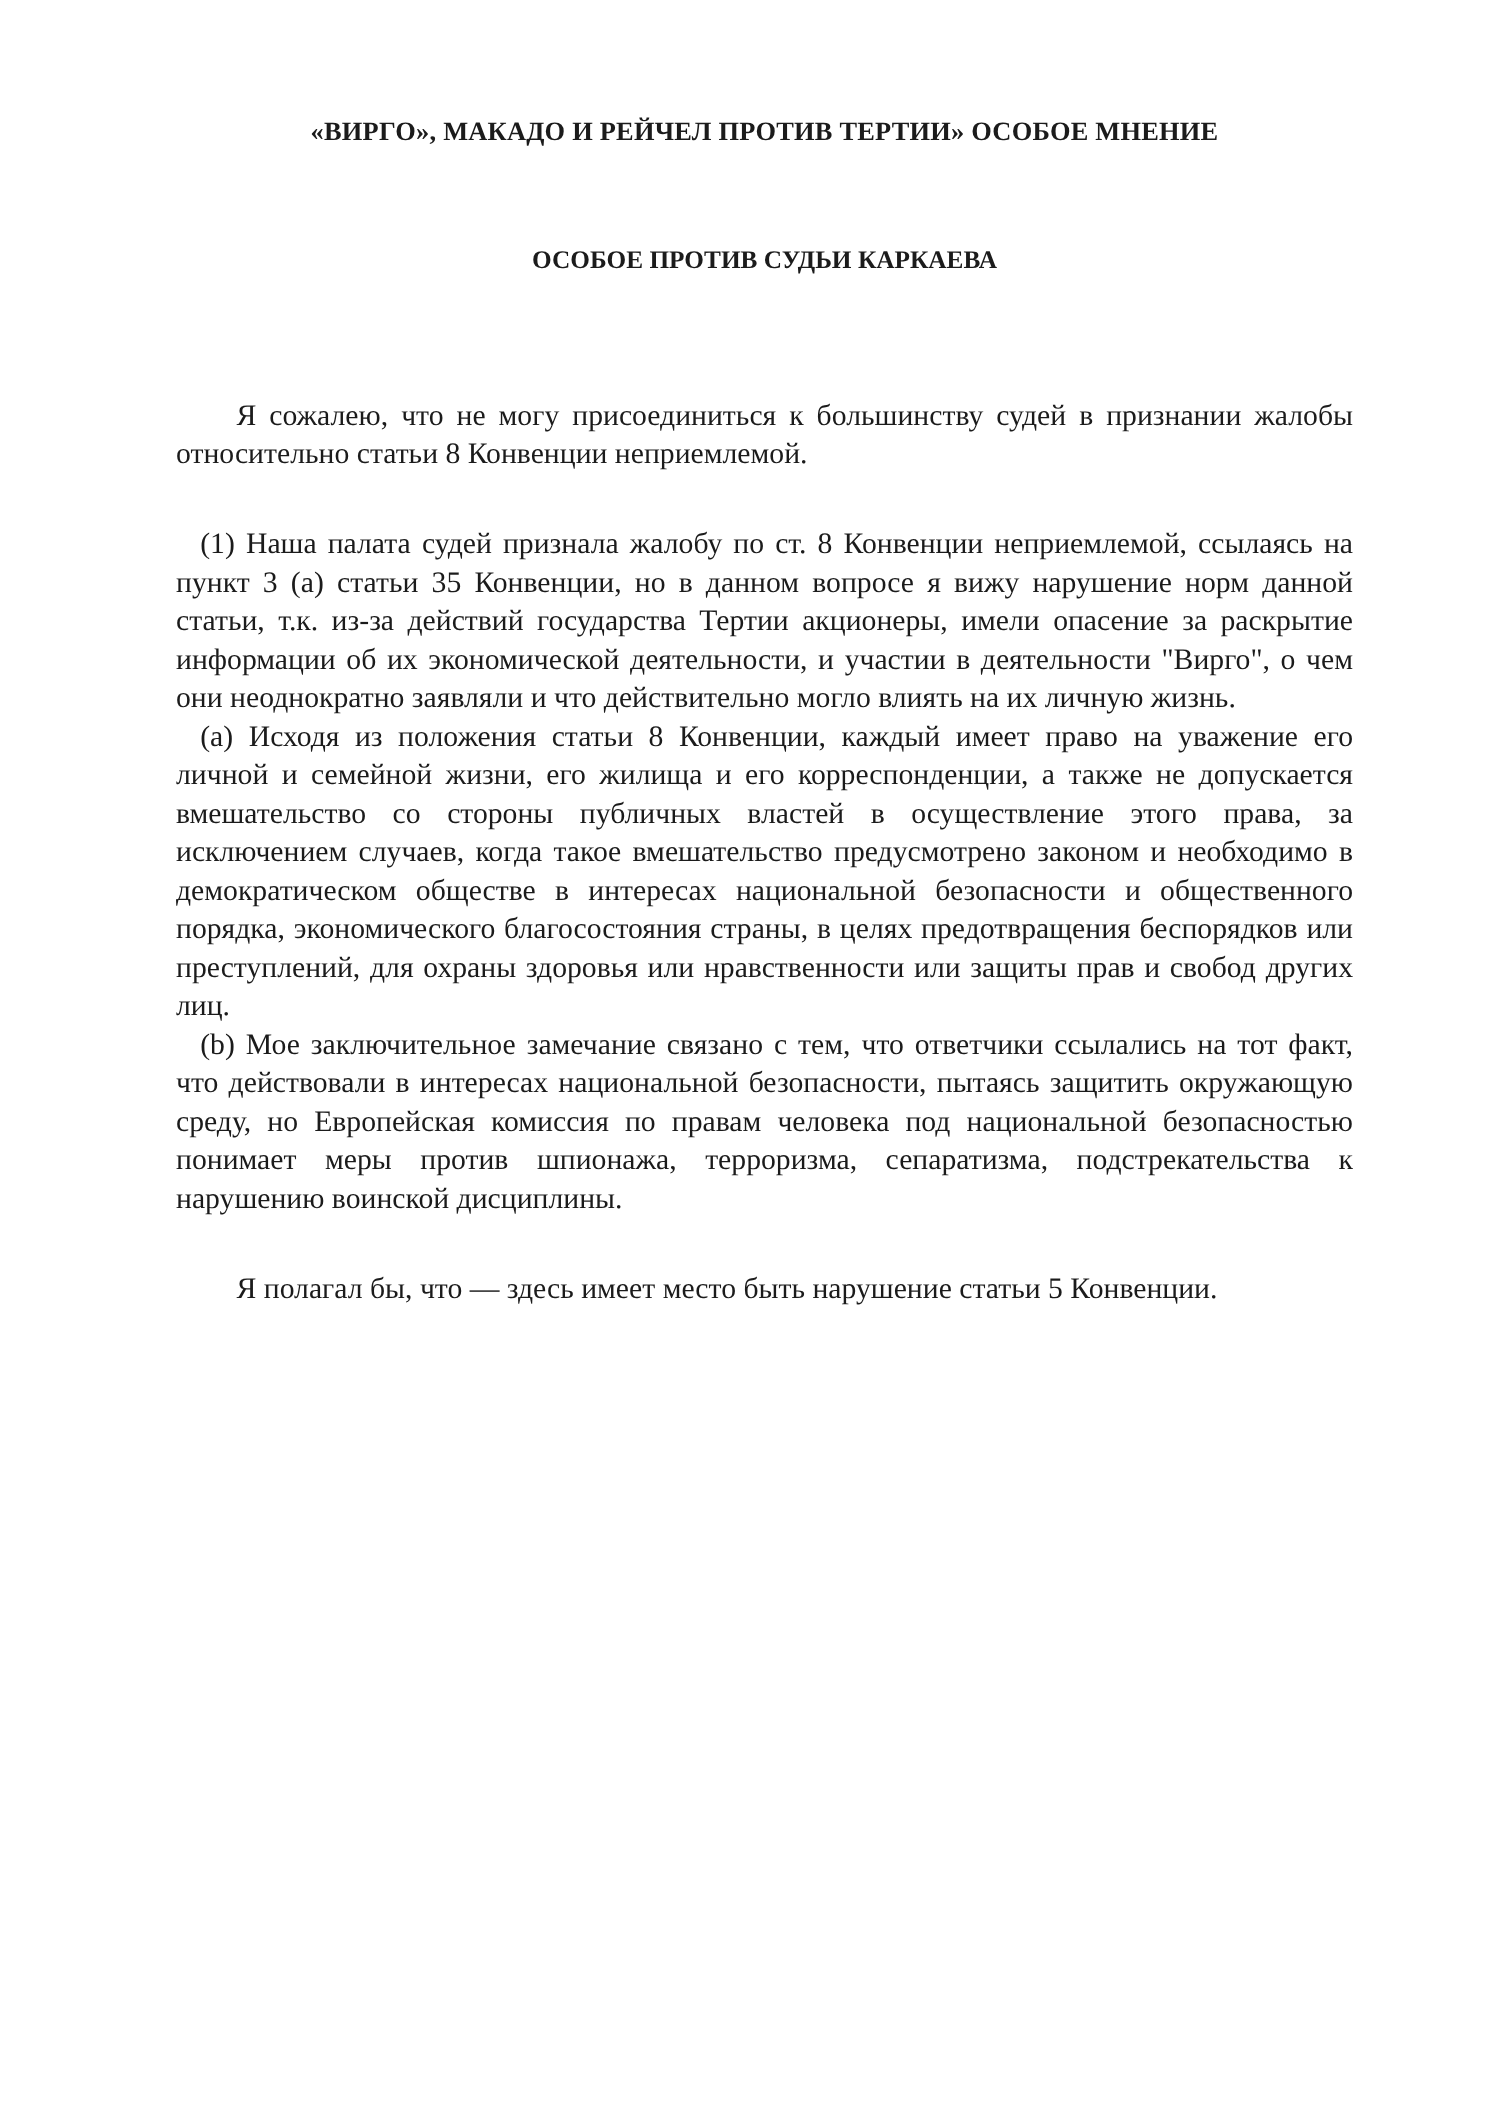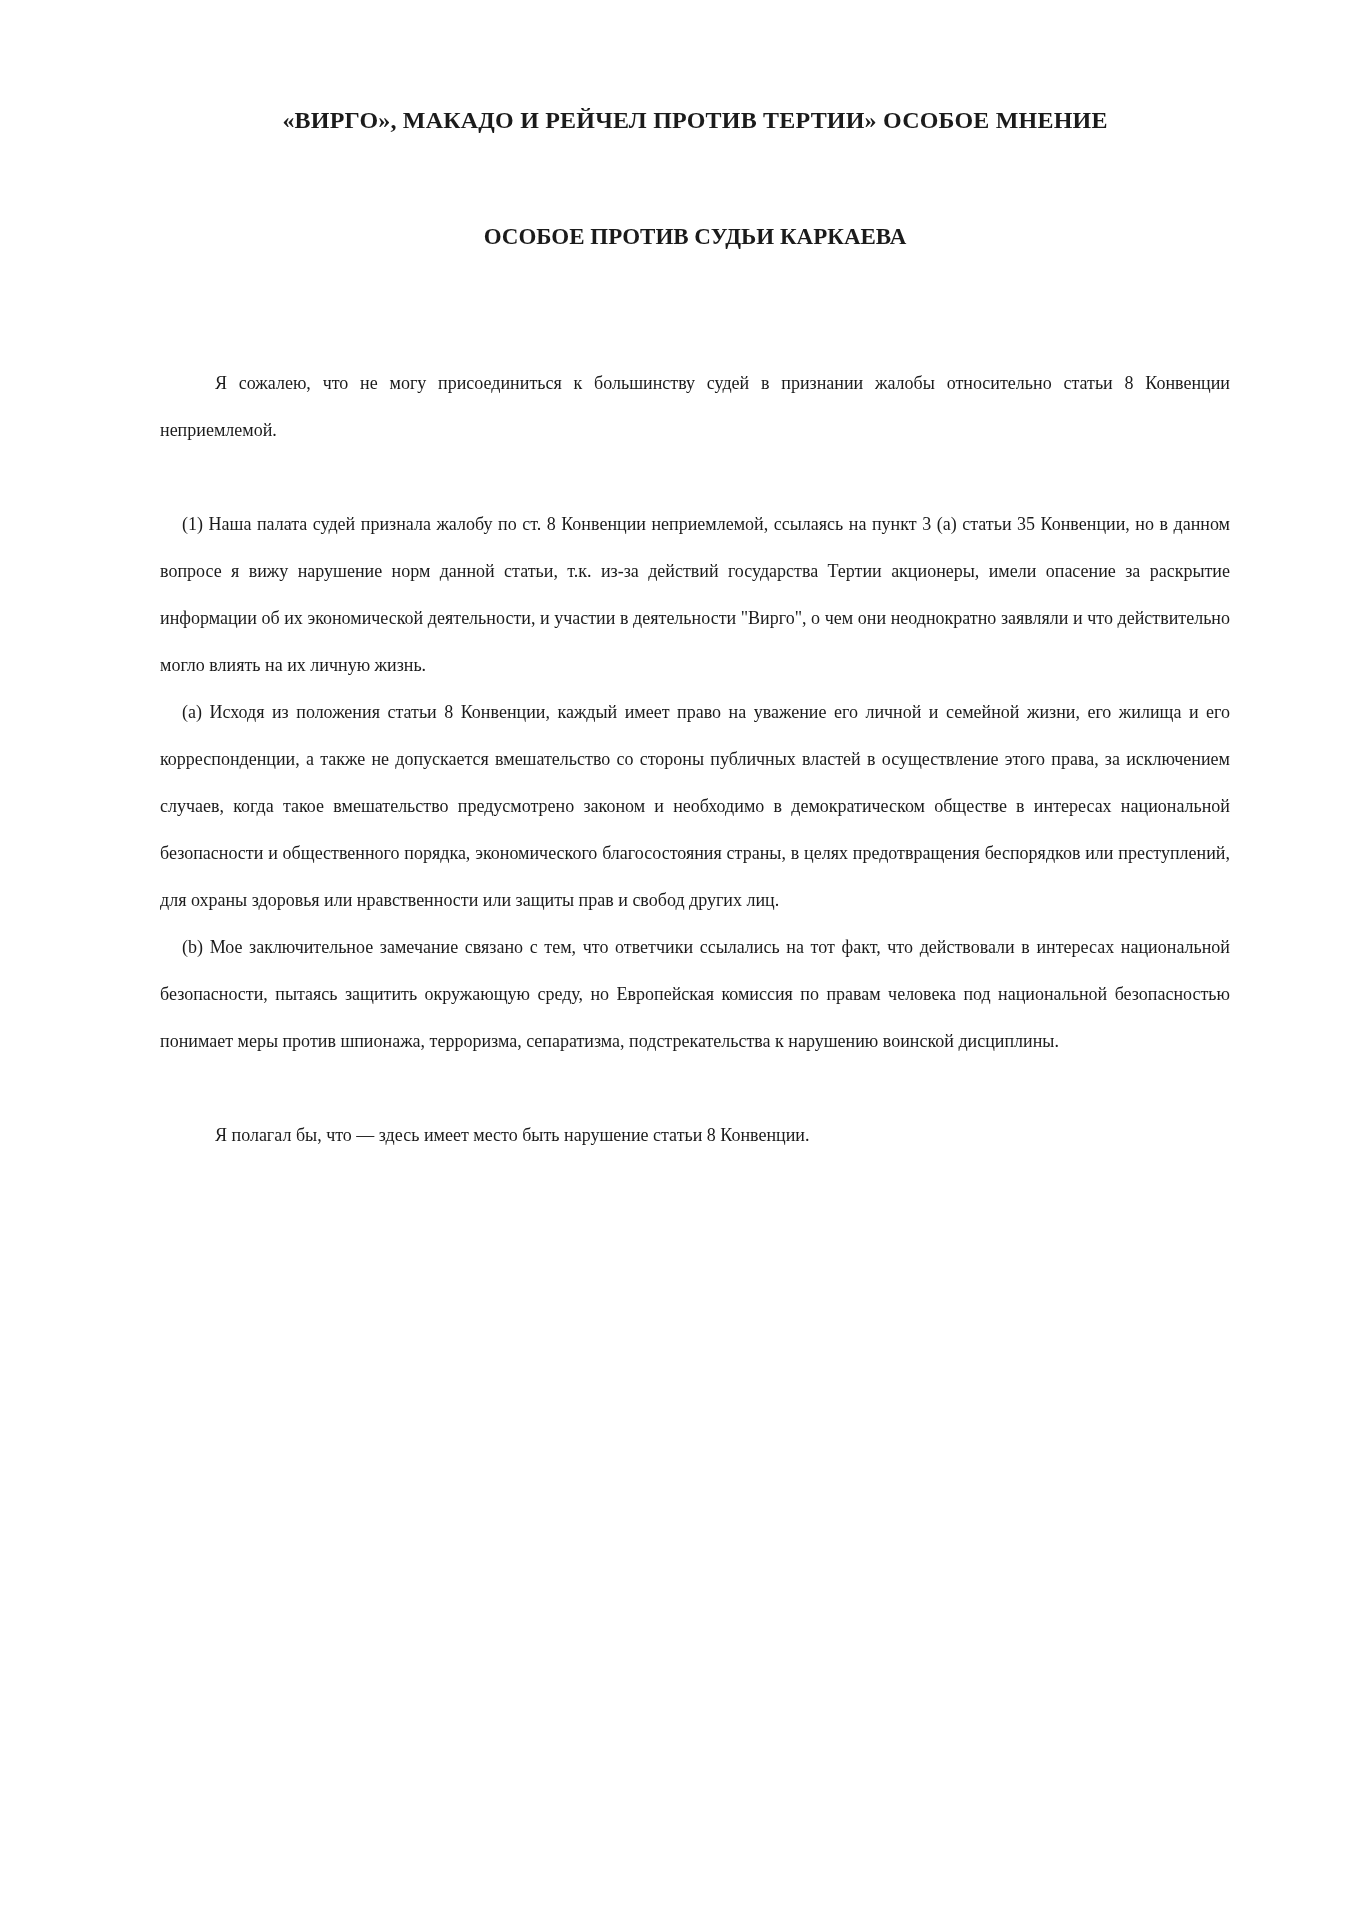--- a/index.html
+++ b/index.html
@@ -32,22 +32,22 @@
   }
   .doc-subtitle {
     margin: 86px 0 0 0;
     text-align: center;
     font-weight: bold;
     font-size: 23px;
     line-height: 30px;
   }
   .body-text p {
     margin: 0;
-    font-size: 18px;
-    line-height: 47px;
+    font-size: 27px;
+    line-height: 35px;
     text-align: justify;
   }
   .body-text { margin-top: 108px; }
   .indent-large { text-indent: 55px; }
   .indent-small { text-indent: 22px; }
   .gap-above { margin-top: 47px !important; }
   .conclusion { text-align: left !important; }
   .signature {
     position: absolute;
     left: 233px;
@@ -84,21 +84,21 @@
 
     <div class="body-text">
       <p class="indent-large">Я сожалею, что не могу присоединиться к большинству судей в признании жалобы относительно статьи 8 Конвенции неприемлемой.</p>
 
       <p class="indent-small gap-above">(1) Наша палата судей признала жалобу по ст. 8 Конвенции неприемлемой, ссылаясь на пункт 3 (а) статьи 35 Конвенции, но в данном вопросе я вижу нарушение норм данной статьи, т.к. из-за действий государства Тертии акционеры, имели опасение за раскрытие информации об их экономической деятельности, и участии в деятельности "Вирго", о чем они неоднократно заявляли и что действительно могло влиять на их личную жизнь.</p>
 
       <p class="indent-small">(а) Исходя из положения статьи 8 Конвенции, каждый имеет право на уважение его личной и семейной жизни, его жилища и его корреспонденции, а также не допускается вмешательство со стороны публичных властей в осуществление этого права, за исключением случаев, когда такое вмешательство предусмотрено законом и необходимо в демократическом обществе в интересах национальной безопасности и общественного порядка, экономического благосостояния страны, в целях предотвращения беспорядков или преступлений, для охраны здоровья или нравственности или защиты прав и свобод других лиц.</p>
 
       <p class="indent-small">(b) Мое заключительное замечание связано с тем, что ответчики ссылались на тот факт, что действовали в интересах национальной безопасности, пытаясь защитить окружающую среду, но Европейская комиссия по правам человека под национальной безопасностью понимает меры против шпионажа, терроризма, сепаратизма, подстрекательства к нарушению воинской дисциплины.</p>
 
-      <p class="indent-large gap-above conclusion">Я полагал бы, что — здесь имеет место быть нарушение статьи 8 Конвенции.</p>
+      <p class="indent-large gap-above conclusion">Я полагал бы, что — здесь имеет место быть нарушение статьи 5 Конвенции.</p>
     </div>
   </div>
 
   <div class="signature">
     <svg viewBox="0 0 340 240" xmlns="http://www.w3.org/2000/svg">
 
       <path d="M112 96 C96 74 60 92 46 126 C32 160 38 196 62 194 C90 191 112 138 106 108 C101 88 88 90 91 103"></path>
       <path d="M48 190 C34 202 18 210 8 206"></path>
       <circle cx="124" cy="202" r="3"></circle>
 

